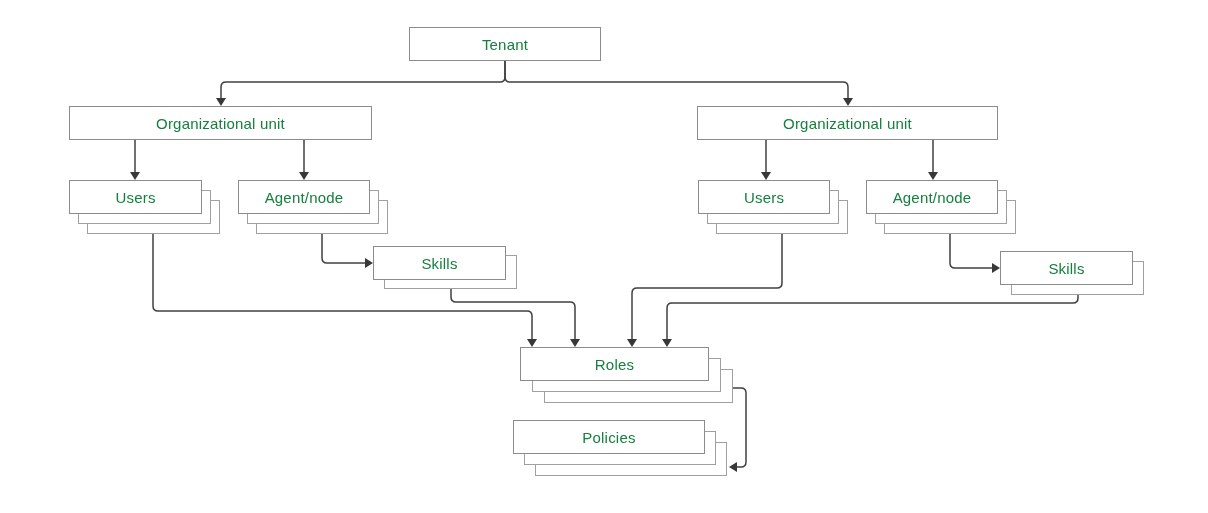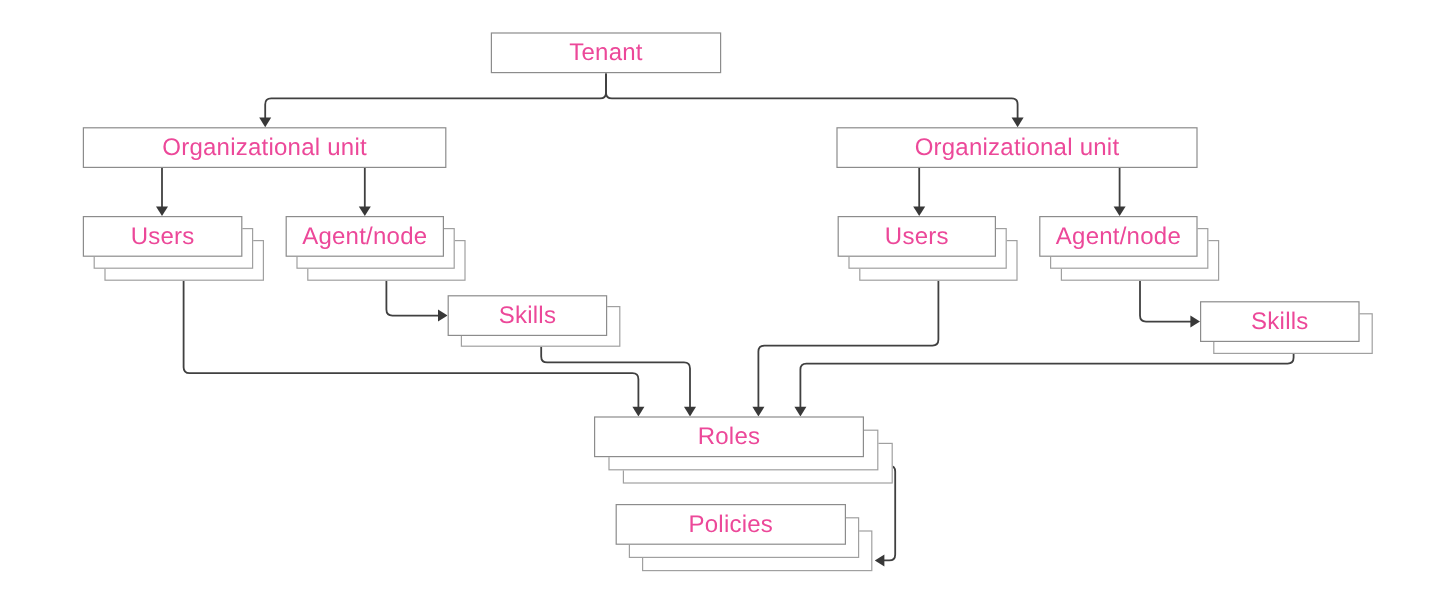--- a/index.html
+++ b/index.html
@@ -20,21 +20,21 @@
     background:#ffffff;border:1px solid #a0a0a0;box-sizing:border-box;
   }
   .layer.l1{transform:translate(var(--dx),var(--dy));}
   .layer.l2{transform:translate(calc(var(--dx)*2),calc(var(--dy)*2));}
   .face{
     position:absolute;left:0;top:0;width:100%;height:100%;
     background:#ffffff;border:1px solid #8c8c8c;box-sizing:border-box;
     display:flex;align-items:center;justify-content:center;
   }
   .face span{
-    font-size:20px;color:#ec4899;letter-spacing:0.2px;
+    font-size:15px;color:#15803d;letter-spacing:0.2px;
     white-space:nowrap;
   }
 </style>
 </head>
 <body>
 
 <div class="canvas">
 
   <svg class="edges" width="1208" height="513" viewBox="0 0 1208 513">
 
@@ -153,21 +153,21 @@
     </div>
   </div>
 
   <div class="node" style="left:1000px;top:251px;width:133px;height:34px;--dx:11px;--dy:10px;">
     <div class="layer l1"></div>
     <div class="face">
       <span>Skills</span>
     </div>
   </div>
 
-  <div class="node" style="left:495px;top:347px;width:225px;height:34px;--dx:12px;--dy:11px;">
+  <div class="node" style="left:520px;top:347px;width:189px;height:34px;--dx:12px;--dy:11px;">
     <div class="layer l2"></div>
     <div class="layer l1"></div>
     <div class="face">
       <span>Roles</span>
     </div>
   </div>
 
   <div class="node" style="left:513px;top:420px;width:192px;height:34px;--dx:11px;--dy:11px;">
     <div class="layer l2"></div>
     <div class="layer l1"></div>

